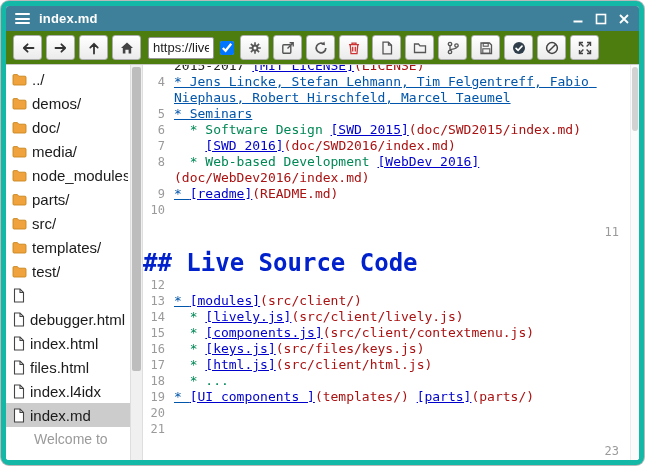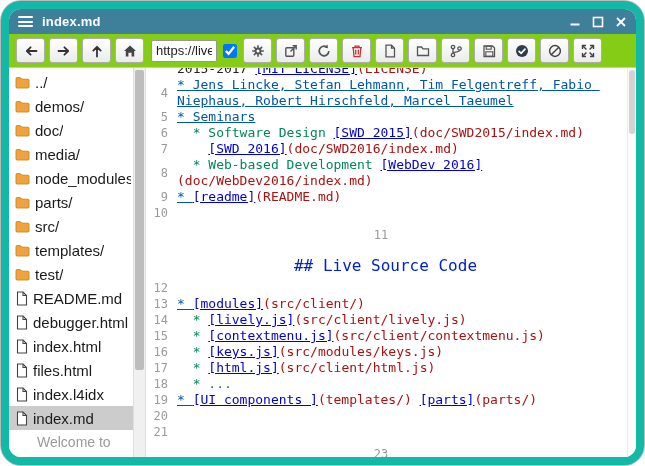--- a/index.html
+++ b/index.html
@@ -1,33 +1,33 @@
 <!DOCTYPE html>
 <html style="--titlebar: #3e7f99; --folder: #f0a33c; --link: #0000cc; --url: #aa1111; --list-level1: #0055aa; --list-level2: #008855; --heading: #0021cc; --delete: #cc3333; --selection: #cccccc;"><head>
 <meta charset="utf-8">
 <style>
   html,body{width:645px;height:466px;margin:0;overflow:hidden;background:#fff;
     font-family:"Liberation Sans",sans-serif;}
   *{box-sizing:border-box;}
 
-  .window{position:absolute;inset:1px;border:8px solid #14b8a6;border-radius:20px;
+  .window{position:absolute;inset:1px;border:5px solid #14b8a6;border-radius:8px;
     overflow:hidden;display:flex;flex-direction:column;background:#fff;
     box-shadow:0 0 0 1px #b9b9b9;}
 
   
   .titlebar{height:25px;flex:0 0 auto;background:var(--titlebar,#3e7f99);
     display:flex;align-items:center;padding:0 9px;color:#fff;}
   .hamburger{width:15px;display:flex;flex-direction:column;gap:2.5px;margin-right:9px;cursor:pointer;}
   .hamburger span{height:2px;background:#fff;border-radius:1px;}
   .win-title{font-weight:bold;font-size:13px;letter-spacing:.2px;}
   .win-btns{margin-left:auto;display:flex;gap:11px;align-items:center;}
   .wbtn{background:transparent;border:none;padding:0;display:flex;cursor:pointer;}
 
   
-  .toolbar{height:34px;flex:0 0 auto;background:#84cc16;border-bottom:1px solid #c8c8c8;
+  .toolbar{height:34px;flex:0 0 auto;background:#4d7c0f;border-bottom:1px solid #c8c8c8;
     display:flex;align-items:center;gap:4px;padding:0 7px;}
   .tbtn{width:29px;height:25px;flex:0 0 auto;background:linear-gradient(#ffffff,#ebebeb);
     border:1px solid #adadad;border-radius:3px;display:flex;align-items:center;
     justify-content:center;padding:0;cursor:pointer;}
   .url{width:66px;height:22px;border:1px solid #979797;border-radius:2px;
     font:13px "Liberation Sans",sans-serif;padding:0 4px;color:#222;margin-left:3px;}
   .cb{width:14px;height:14px;margin:0 2px;}
 
   
   .main{flex:1;display:flex;min-height:0;}
@@ -42,31 +42,31 @@
 
   .sb-scroll{width:13px;flex:0 0 auto;background:#f0f0f0;border-left:1px solid #dedede;
     border-right:1px solid #dedede;position:relative;cursor:pointer;}
   .sb-thumb{position:absolute;left:1px;right:1px;top:2px;height:77%;
     background:#bdbdbd;border-radius:2px;}
 
   
   .editor{flex:1;background:#fff;position:relative;overflow:hidden;cursor:text;}
   .editor-lines{margin-top:-7px;padding-right:11px;}
   .code-row{display:flex;font-family:"DejaVu Sans Mono",monospace;font-size:13px;
-    line-height:16px;min-height:16px;align-items:center;}
+    line-height:16px;min-height:16px;}
   .code-row.heading{min-height:30px;flex-direction:column;}
   .gutter{flex:0 0 31px;text-align:right;padding-right:9px;color:#9a9a9a;font-size:12px;}
   .heading .gutter{line-height:28px;}
   .code{flex:1;white-space:pre-wrap;word-wrap:break-word;color:#222;min-height:16px;}
   .seg-txt{color:#222;}
   .seg-list1{color:var(--list-level1,#0055aa);text-decoration:underline;}
   .seg-list2{color:var(--list-level2,#008855);}
   .seg-link{color:var(--link,#0000cc);text-decoration:underline;}
   .seg-url{color:var(--url,#aa1111);}
-  .seg-header{color:var(--heading,#0021cc);font-weight:normal;font-size:16px;line-height:28px;}
+  .seg-header{color:var(--heading,#0021cc);font-weight:bold;font-size:24px;line-height:28px;}
 
   .ed-scroll{position:absolute;right:0;top:0;bottom:0;width:9px;background:#fbfbfb;
     border-left:1px solid #ececec;cursor:pointer;}
   .ed-thumb{position:absolute;top:2px;left:1px;width:6px;height:64px;
     background:#d2d2d2;border-radius:3px;}
 
   svg{display:block;}
 </style>
 </head>
 <body>
@@ -283,21 +283,20 @@
             </span>
             <span class="fi-label">test/</span>
           </div>
           <div class="side-item">
             <span class="fi-icon">
               <svg width="13" height="15" viewBox="0 0 13 15">
                 <path d="M2.5 1H8L11.5 4.5V14H2.5Z" fill="#fff" stroke="#444" stroke-width="1.1"></path>
                 <path d="M8 1V4.5H11.5" fill="none" stroke="#444" stroke-width="1.1"></path>
               </svg>
             </span>
-            <span class="fi-label">README.md</span>
           </div>
           <div class="side-item">
             <span class="fi-icon">
               <svg width="13" height="15" viewBox="0 0 13 15">
                 <path d="M2.5 1H8L11.5 4.5V14H2.5Z" fill="#fff" stroke="#444" stroke-width="1.1"></path>
                 <path d="M8 1V4.5H11.5" fill="none" stroke="#444" stroke-width="1.1"></path>
               </svg>
             </span>
             <span class="fi-label">debugger.html</span>
           </div>
@@ -390,25 +389,25 @@
           <div class="code-row">
             <div class="gutter">13</div>
             <div class="code"><span class="seg-list1">* </span><span class="seg-link">[modules]</span><span class="seg-url">(src/client/)</span></div>
           </div>
           <div class="code-row">
             <div class="gutter">14</div>
             <div class="code"><span class="seg-list2">  * </span><span class="seg-link">[lively.js]</span><span class="seg-url">(src/client/lively.js)</span></div>
           </div>
           <div class="code-row">
             <div class="gutter">15</div>
-            <div class="code"><span class="seg-list2">  * </span><span class="seg-link">[contextmenu.js]</span><span class="seg-url">(src/client/contextmenu.js)</span></div>
+            <div class="code"><span class="seg-list2">  * </span><span class="seg-link">[components.js]</span><span class="seg-url">(src/client/contextmenu.js)</span></div>
           </div>
           <div class="code-row">
             <div class="gutter">16</div>
-            <div class="code"><span class="seg-list2">  * </span><span class="seg-link">[keys.js]</span><span class="seg-url">(src/modules/keys.js)</span></div>
+            <div class="code"><span class="seg-list2">  * </span><span class="seg-link">[keys.js]</span><span class="seg-url">(src/files/keys.js)</span></div>
           </div>
           <div class="code-row">
             <div class="gutter">17</div>
             <div class="code"><span class="seg-list2">  * </span><span class="seg-link">[html.js]</span><span class="seg-url">(src/client/html.js)</span></div>
           </div>
           <div class="code-row">
             <div class="gutter">18</div>
             <div class="code"><span class="seg-list2">  * ...</span></div>
           </div>
           <div class="code-row">

